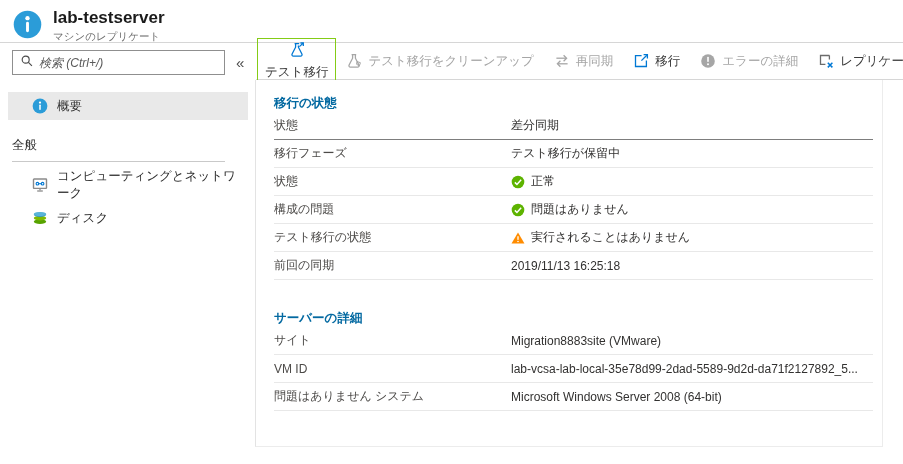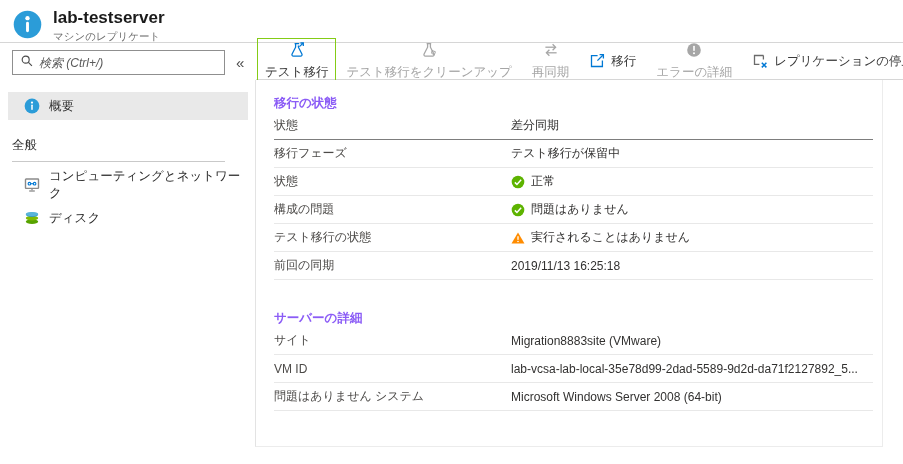--- a/index.html
+++ b/index.html
@@ -33,49 +33,49 @@
     font-family: "Liberation Sans", "DejaVu Sans", sans-serif; color: #444;
   }
   .searchbox input::placeholder { font-style: italic; color: #5a5a5a; }
   .collapse-btn {
     background: none; border: none; color: #4d4d4d; font-size: 15px; line-height: 15px;
     margin-left: 9px; cursor: pointer; padding: 0 2px; font-family: inherit;
   }
   .menu { margin-top: 17px; }
   .menu-item {
     display: flex; align-items: center; gap: 9px; height: 28px;
-    margin-left: 8px; width: 240px; padding-left: 16px; cursor: pointer;
+    margin-left: 8px; width: 240px; padding-left: 24px; cursor: pointer;
     font-size: 12.5px; color: #2e2e2e;
   }
   .menu-item.selected { background: #e9e9e9; }
   .menu-item .mi-icon { width: 16px; height: 16px; display: inline-flex; }
   .section-label { margin: 17px 0 7px 12px; font-size: 12.5px; color: #2e2e2e; }
   .section-divider { margin-left: 12px; width: 213px; border-top: 1px solid #c9c9c9; margin-bottom: 9px; }
   .menu-item + .menu-item { margin-top: 5px; }
 
   
   .toolbar {
     position: absolute; left: 256px; top: 43px; width: 647px; height: 37px;
     display: flex; align-items: center; border-bottom: 1px solid #d6d6d6; padding-left: 1px;
   }
   .tb-item {
     display: flex; align-items: center; gap: 6px; font-size: 12.5px;
     padding: 6px 10px; color: #3a3a3a; cursor: pointer; white-space: nowrap;
   }
   .tb-item .tb-icon { width: 16px; height: 16px; display: inline-flex; }
-  .tb-item.disabled { color: #a6a6a6; cursor: default; flex-direction: column; }
+  .tb-item.disabled { color: #a6a6a6; cursor: default; }
   .tb-item.highlighted { border: 1px solid #84cc16; padding: 3px 7px; flex-direction: column; }
 
   
   .content {
     position: absolute; left: 255px; top: 80px; width: 628px; height: 367px;
     border-left: 1px solid #e3e3e3; border-right: 1px solid #ececec; border-bottom: 1px solid #ececec;
     padding: 15px 0 0 18px; background: #fff;
   }
-  .section-title { font-size: 12.5px; font-weight: bold; color: #8b5cf6; }
+  .section-title { font-size: 12.5px; font-weight: bold; color: #0369a1; }
   .kv-table { width: 599px; }
   .kv-row { display: flex; align-items: center; height: 28px; border-bottom: 1px solid #e8e8e8; }
   .kv-row.strong-border { border-bottom: 1px solid #7d7d7d; }
   .kv-label { width: 237px; color: #4c4a48; font-size: 12px; flex: 0 0 auto; }
   .kv-value { display: flex; align-items: center; gap: 6px; color: #323130; font-size: 12px; overflow: hidden; white-space: nowrap; }
   .kv-value .status-icon { width: 14px; height: 14px; display: inline-flex; flex: 0 0 auto; }
   .table-gap { height: 30px; }
 </style>
 </head>
 <body>

